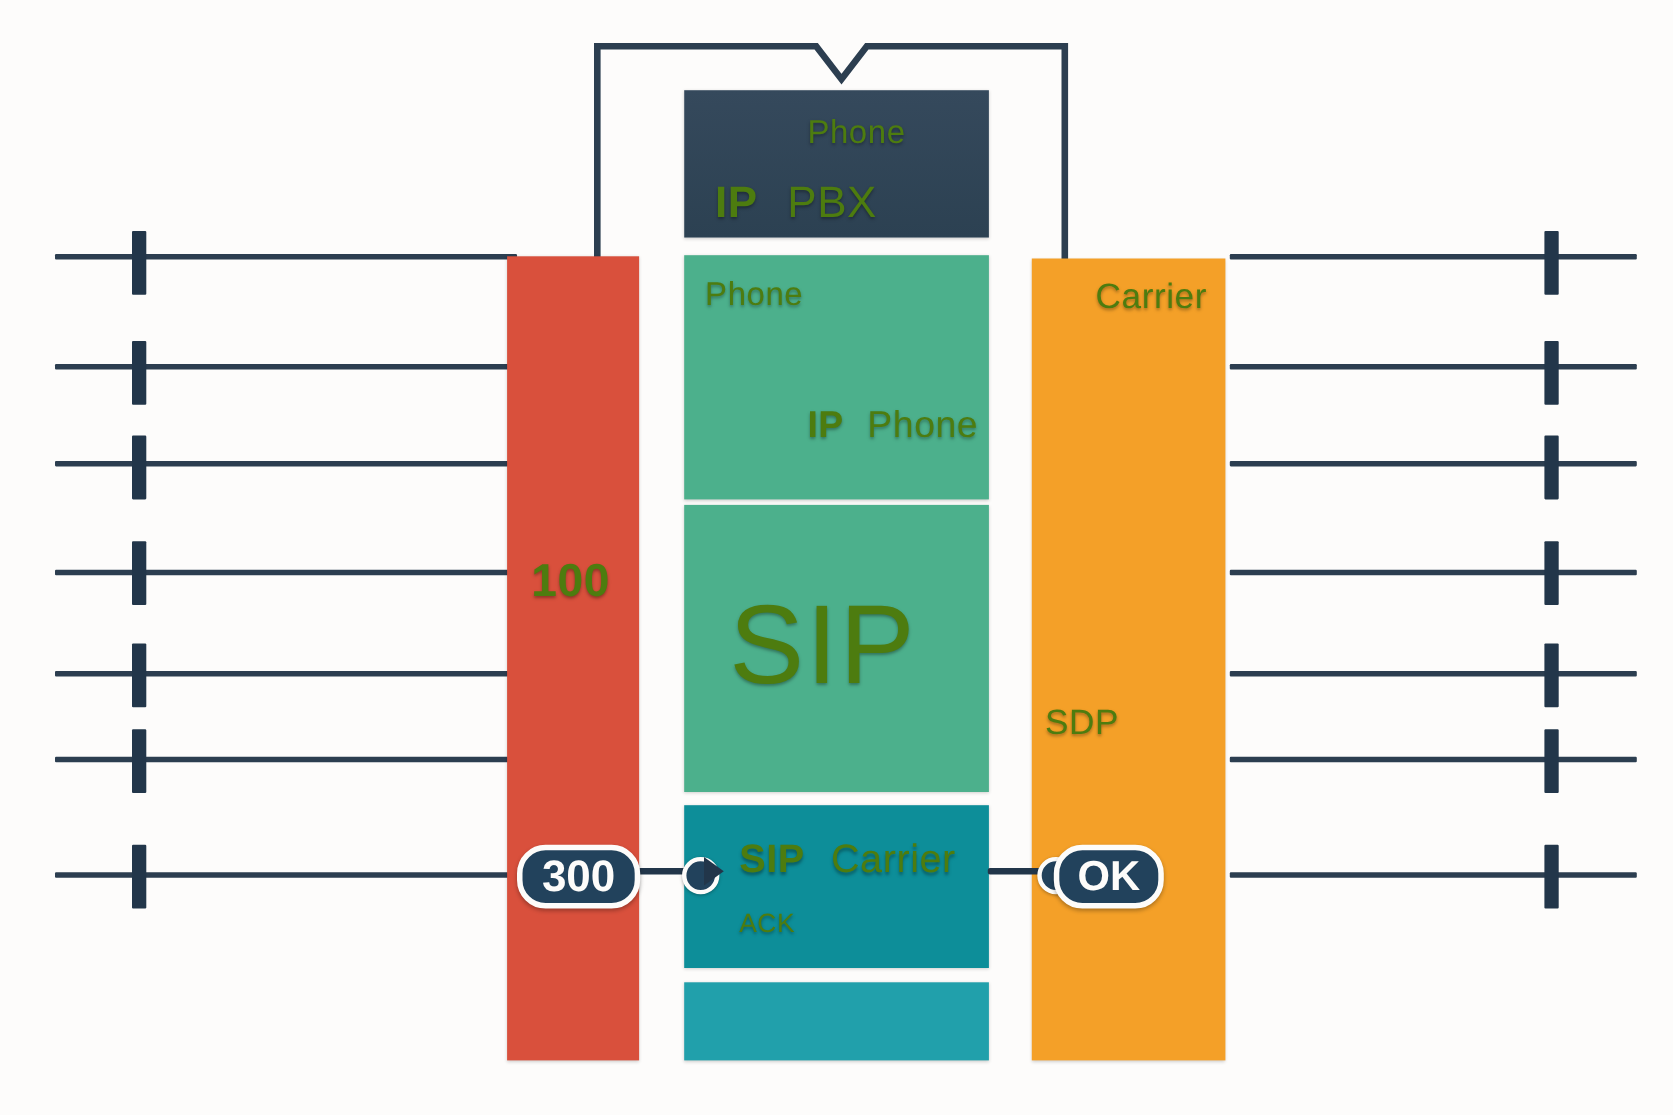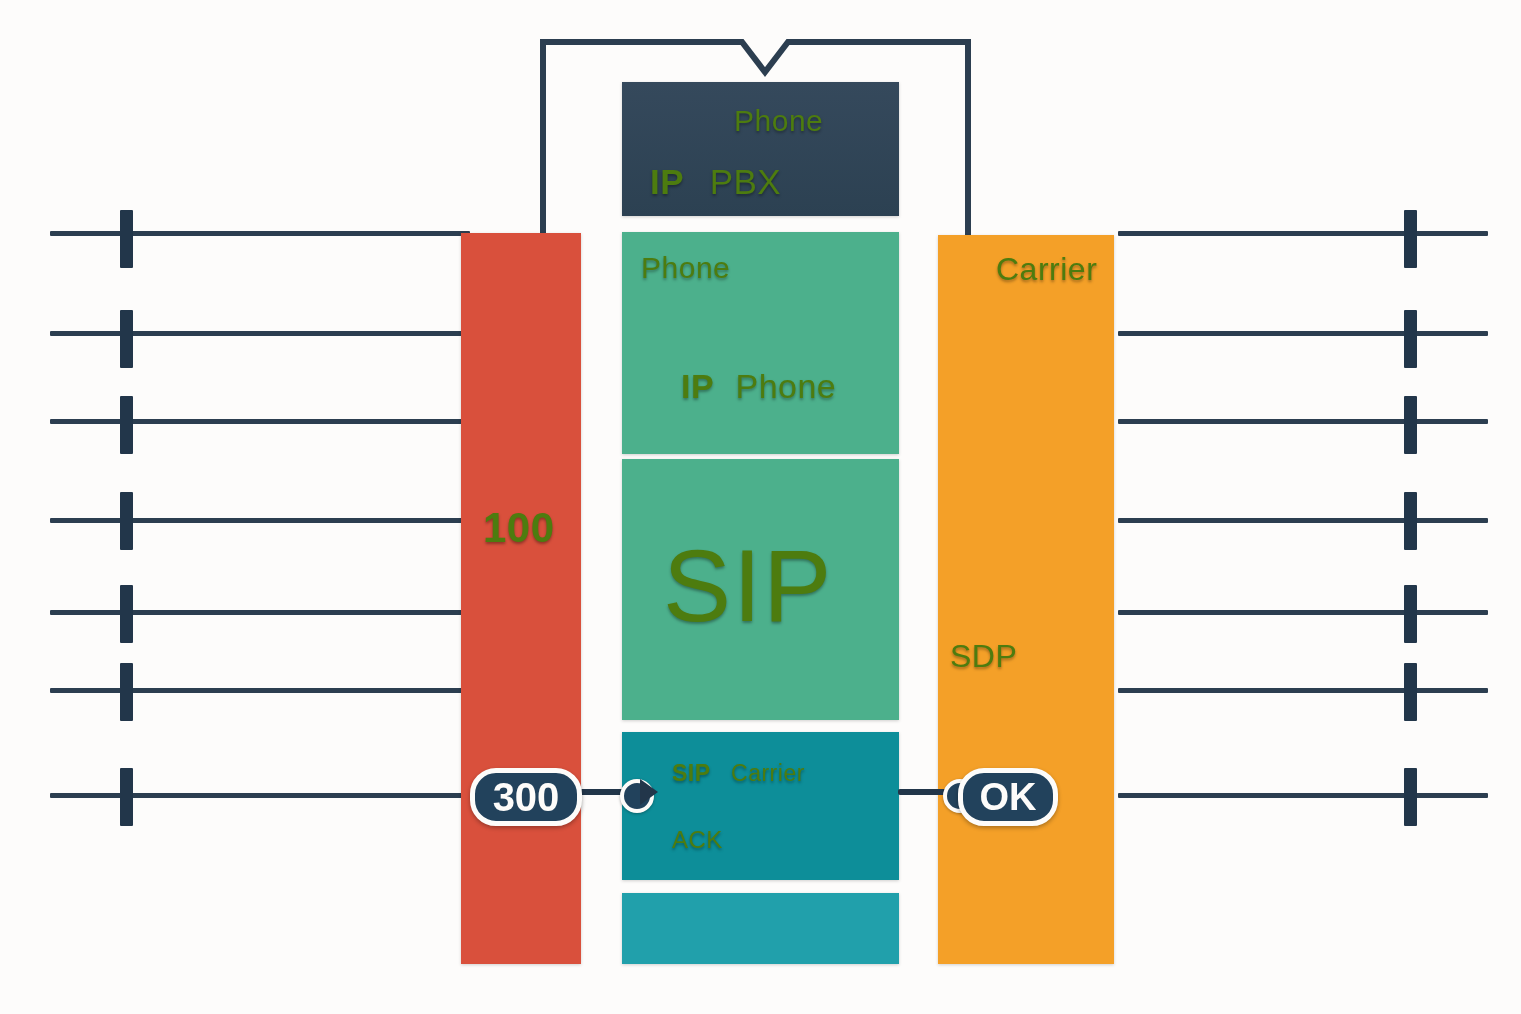--- a/index.html
+++ b/index.html
@@ -84,37 +84,37 @@
 
   <svg class="bracket" width="1521" height="300">
     <path d="M 543 236 L 543 42 L 742 42 L 765 72 L 788 42 L 968 42 L 968 238" fill="none" stroke="#2c3e50" stroke-width="6" stroke-linejoin="miter" stroke-linecap="butt"></path>
   </svg>
 
   <div class="col" style="left:461px;top:233px;width:120px;height:731px;background:#d9503c;"></div>
   <div class="lbl" style="left:483px;top:504px;font-size:42px;">100</div>
 
   <div class="blk" style="left:622px;top:82px;width:277px;height:134px;background:linear-gradient(180deg,#35495c 0%,#2c4152 100%);"></div>
   <div class="lbl" style="left:734px;top:104px;font-size:30px;font-weight:400;">Phone</div>
-  <div class="lbl" style="left:650px;top:162px;font-size:35px;">
+  <div class="lbl" style="left:650px;top:162px;font-size:40px;">
     <span>IP</span>
     <span class="thin" style="margin-left:16px;">PBX</span>
   </div>
 
   <div class="blk" style="left:622px;top:232px;width:277px;height:222px;background:#4cb08c;"></div>
   <div class="lbl" style="left:641px;top:251px;font-size:30px;font-weight:400;">Phone</div>
-  <div class="lbl" style="left:681px;top:367px;font-size:34px;">
+  <div class="lbl" style="left:734px;top:367px;font-size:34px;">
     <span>IP</span>
     <span class="thin" style="margin-left:12px;">Phone</span>
   </div>
 
   <div class="blk" style="left:622px;top:459px;width:277px;height:261px;background:#4cb08c;"></div>
   <div class="lbl" style="left:663px;top:528px;font-size:102px;font-weight:400;letter-spacing:2px;">SIP</div>
 
   <div class="blk" style="left:622px;top:732px;width:277px;height:148px;background:#0d8e99;"></div>
-  <div class="lbl" style="left:672px;top:760px;font-size:23px;">
+  <div class="lbl" style="left:672px;top:760px;font-size:36px;">
     <span>SIP</span>
     <span class="thin" style="margin-left:14px;">Carrier</span>
   </div>
   <div class="lbl" style="left:672px;top:826px;font-size:24px;font-weight:400;">ACK</div>
 
   <div class="blk" style="left:622px;top:893px;width:277px;height:71px;background:#21a0ab;"></div>
 
   <div class="col" style="left:938px;top:235px;width:176px;height:729px;background:#f4a028;"></div>
   <div class="lbl" style="left:996px;top:251px;font-size:32px;font-weight:400;">Carrier</div>
   <div class="lbl" style="left:950px;top:638px;font-size:32px;font-weight:400;">SDP</div>

